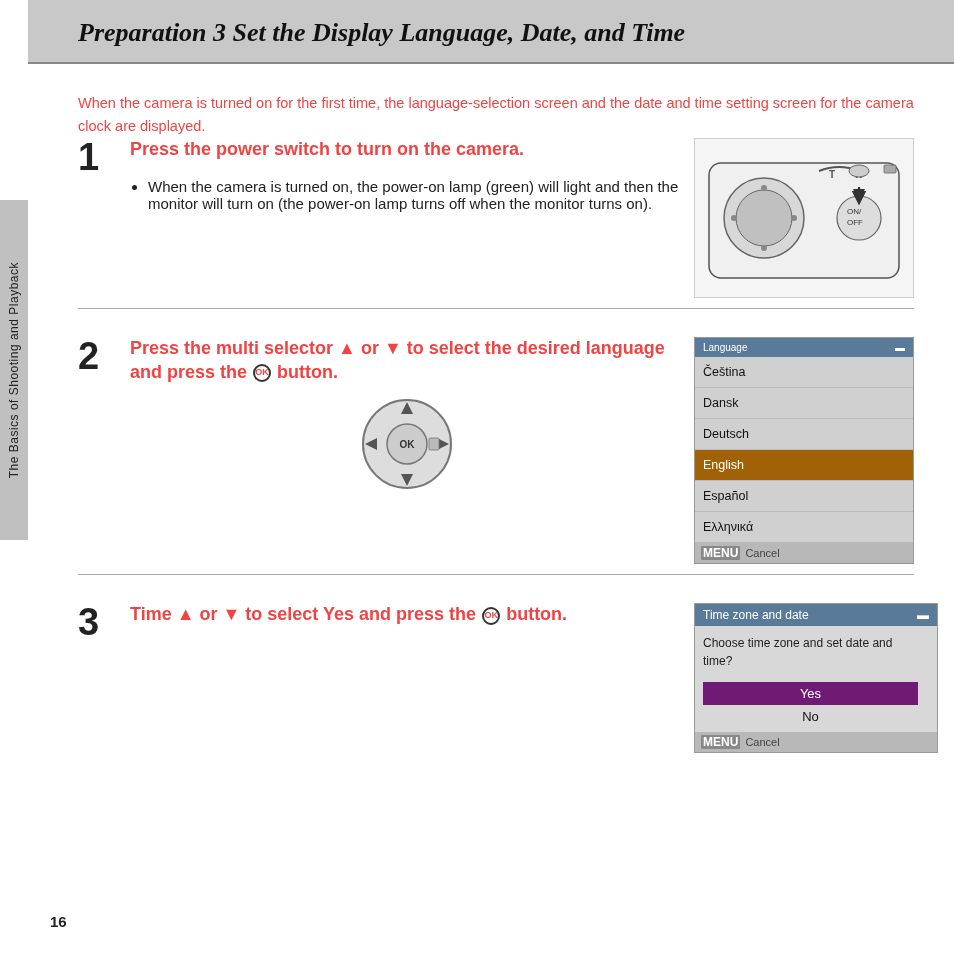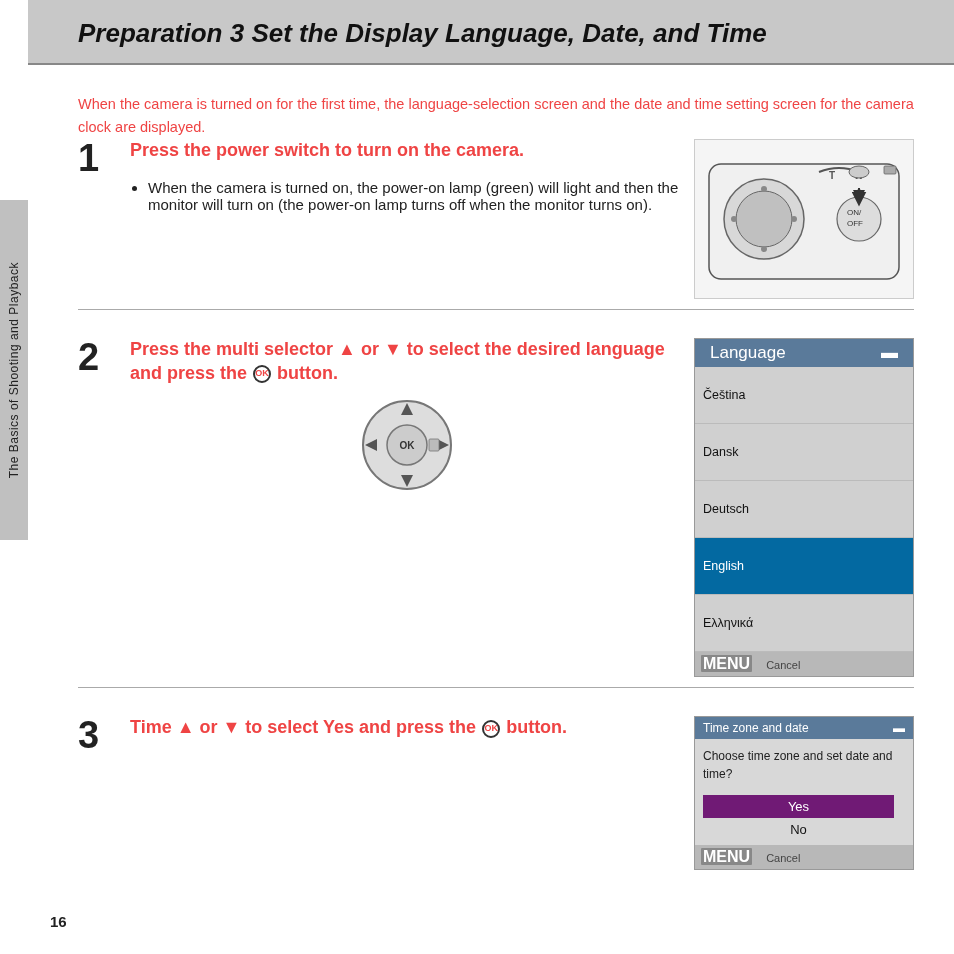--- a/index.html
+++ b/index.html
@@ -47,20 +47,21 @@
       margin: 0 -50px 0 -50px;
       padding: 18px 50px 14px 50px;
       border-bottom: 2px solid #888;
       margin-bottom: 28px;
     }
     .page-header h1 {
       font-size: 26px;
       font-weight: bold;
       color: #111;
       font-style: italic;
+      font-family: Liberation Serif, serif;
     }
 
     
     .intro-text {
       font-size: 14.5px;
       line-height: 1.6;
       color: #ef4444;
     }
 
     .step-title {
@@ -102,58 +103,58 @@
     
     .lang-screen {
       width: 220px;
       border: 1px solid #999;
       background: #e8e8e8;
       font-size: 12px;
     }
     .lang-screen-header {
       background: #5a7a9a;
       color: #fff;
-      padding: 4px 15px;
-      font-size: 17px;
+      padding: 4px 8px;
+      font-size: 10px;
       display: flex;
       justify-content: space-between;
       align-items: center;
     }
     .lang-screen-body {
       background: #d0d0d0;
     }
     .lang-item {
-      padding: 21px 8px;
+      padding: 8px 8px;
       font-size: 12.5px;
       color: #111;
       border-bottom: 1px solid #bbb;
     }
     .lang-item.selected {
-      background: #0369a1;
+      background: #a16207;
       color: #fff;
     }
     .lang-screen-footer {
       background: #b8b8b8;
       padding: 3px 6px;
       font-size: 11px;
       color: #444;
     }
     .menu-label {
-      font-size: 16px;
+      font-size: 12px;
       font-weight: bold;
       background: #888;
       color: #fff;
       padding: 0 2px;
-      margin-right: 11px;
+      margin-right: 2px;
       border-radius: 1px;
     }
 
     
     .tz-screen {
-      width: 220px;
+      width: 244px;
       border: 1px solid #999;
       background: #e8e8e8;
       font-size: 12px;
     }
     .tz-screen-header {
       background: #5a7a9a;
       color: #fff;
       padding: 4px 8px;
       font-size: 12px;
       display: flex;
@@ -354,20 +355,21 @@
       <div class="lang-screen">
         <div class="lang-screen-header">
           <span>Language</span>
           <span>▬</span>
         </div>
         <div class="lang-screen-body">
           <div class="lang-item">Čeština</div>
           <div class="lang-item">Dansk</div>
           <div class="lang-item">Deutsch</div>
           <div class="lang-item selected">English</div>
+          <div class="lang-item">Español</div>
           <div class="lang-item">Ελληνικά</div>
         </div>
         <div class="lang-screen-footer">
           <span class="menu-label">MENU</span>
           <span>Cancel</span>
         </div>
       </div>
     </div>
   </div>
 

